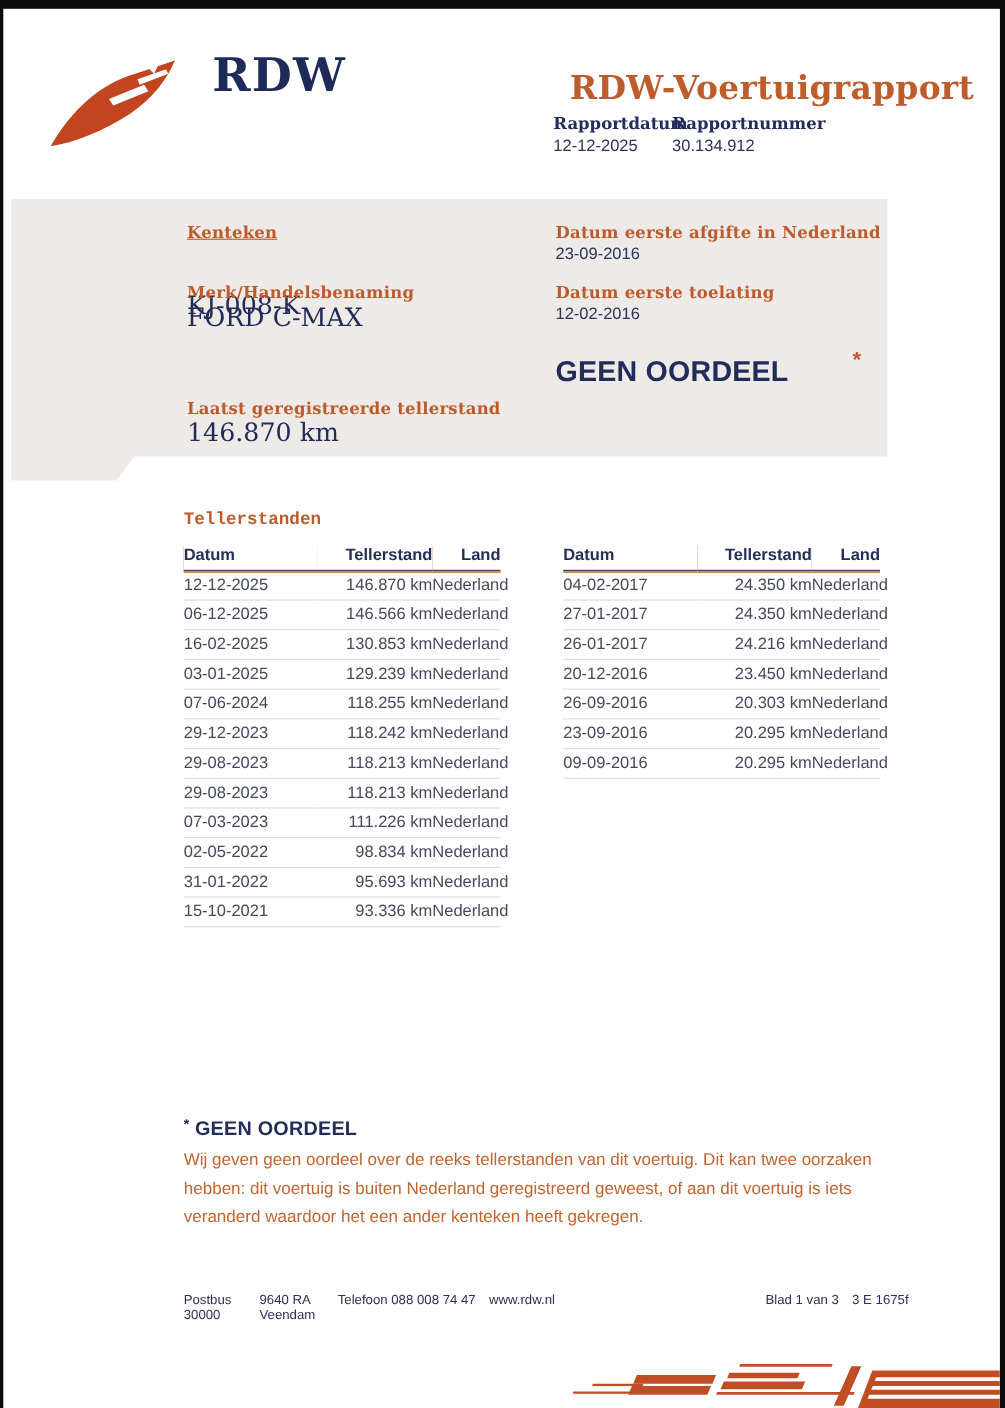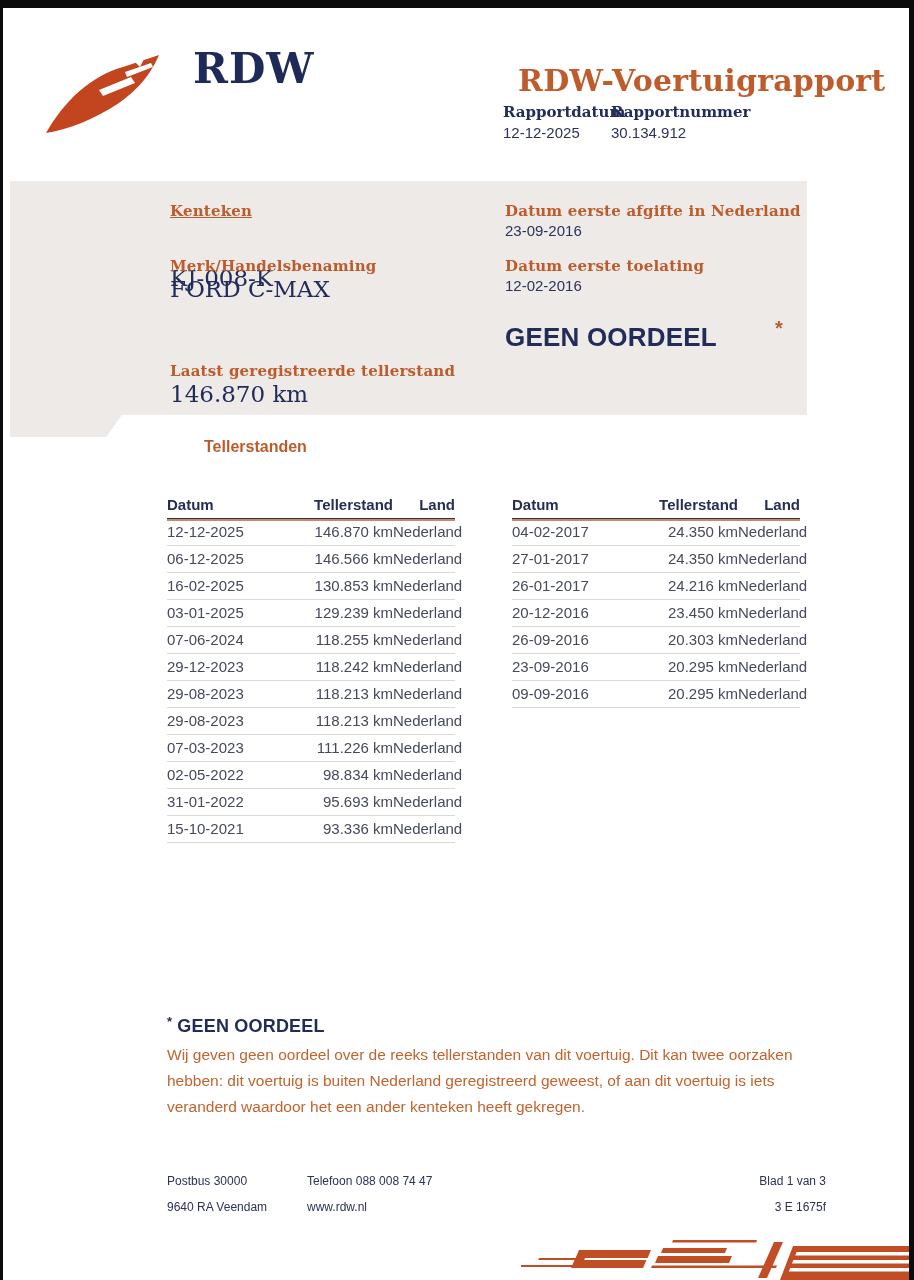--- a/index.html
+++ b/index.html
@@ -56,23 +56,23 @@
   .smallval{font-size:15px; color:#2c3258;}
   .oordeel{
     font-size:26px; font-weight:700; color:#222c58; letter-spacing:.2px;
   }
   .oordeel-star{
     font-size:20px; font-weight:700; color:#bf5c2c;
   }
 
   
   .section-title{
-    position:absolute; left:164px; top:430px;
-    font-family:Liberation Sans, sans-serif; font-weight:700;
-    font-size:16px; color:#bd5b2b;margin-left:37px;
+    position:absolute; left:164px; top:455px;
+    font-family:Liberation Mono, monospace; font-weight:700;
+    font-size:16px; color:#bd5b2b;
   }
   .tables-wrap{
     position:absolute; left:164px; top:486px;
     display:flex; gap:57px; align-items:flex-start;
   }
   table.km{border-collapse:collapse; width:288px; table-layout:fixed;}
   table.km col.c1{width:122px;} table.km col.c2{width:104px;} table.km col.c3{width:62px;}
   table.km th{
     font-size:15px; font-weight:700; color:#272e56; text-align:left;
     padding:2px 0 5px 0;
@@ -98,21 +98,21 @@
   .note-body{
     position:absolute; left:164px; top:1034px; width:655px; margin:0;
     font-size:15.5px; line-height:26px; color:#c2642f;
   }
 
   
   .footer{
     position:absolute; left:164px; top:1166px; right:83px;
     display:flex; font-size:12px; color:#2b3157;
   }
-  .footer .fcol{display:flex; flex-direction:column; gap:12px;}
+  .footer .fcol{display:flex; flex-direction:row; gap:12px;}
   .footer .fcol.c1{width:140px;}
   .footer .fcol.c2{flex:1;}
   .footer .fcol.c3{text-align:right;}
 
   .speed-graphic{position:absolute; right:0; bottom:0; width:388px; height:42px;}
 </style>
 </head>
 <body>
 
 <div class="page">

